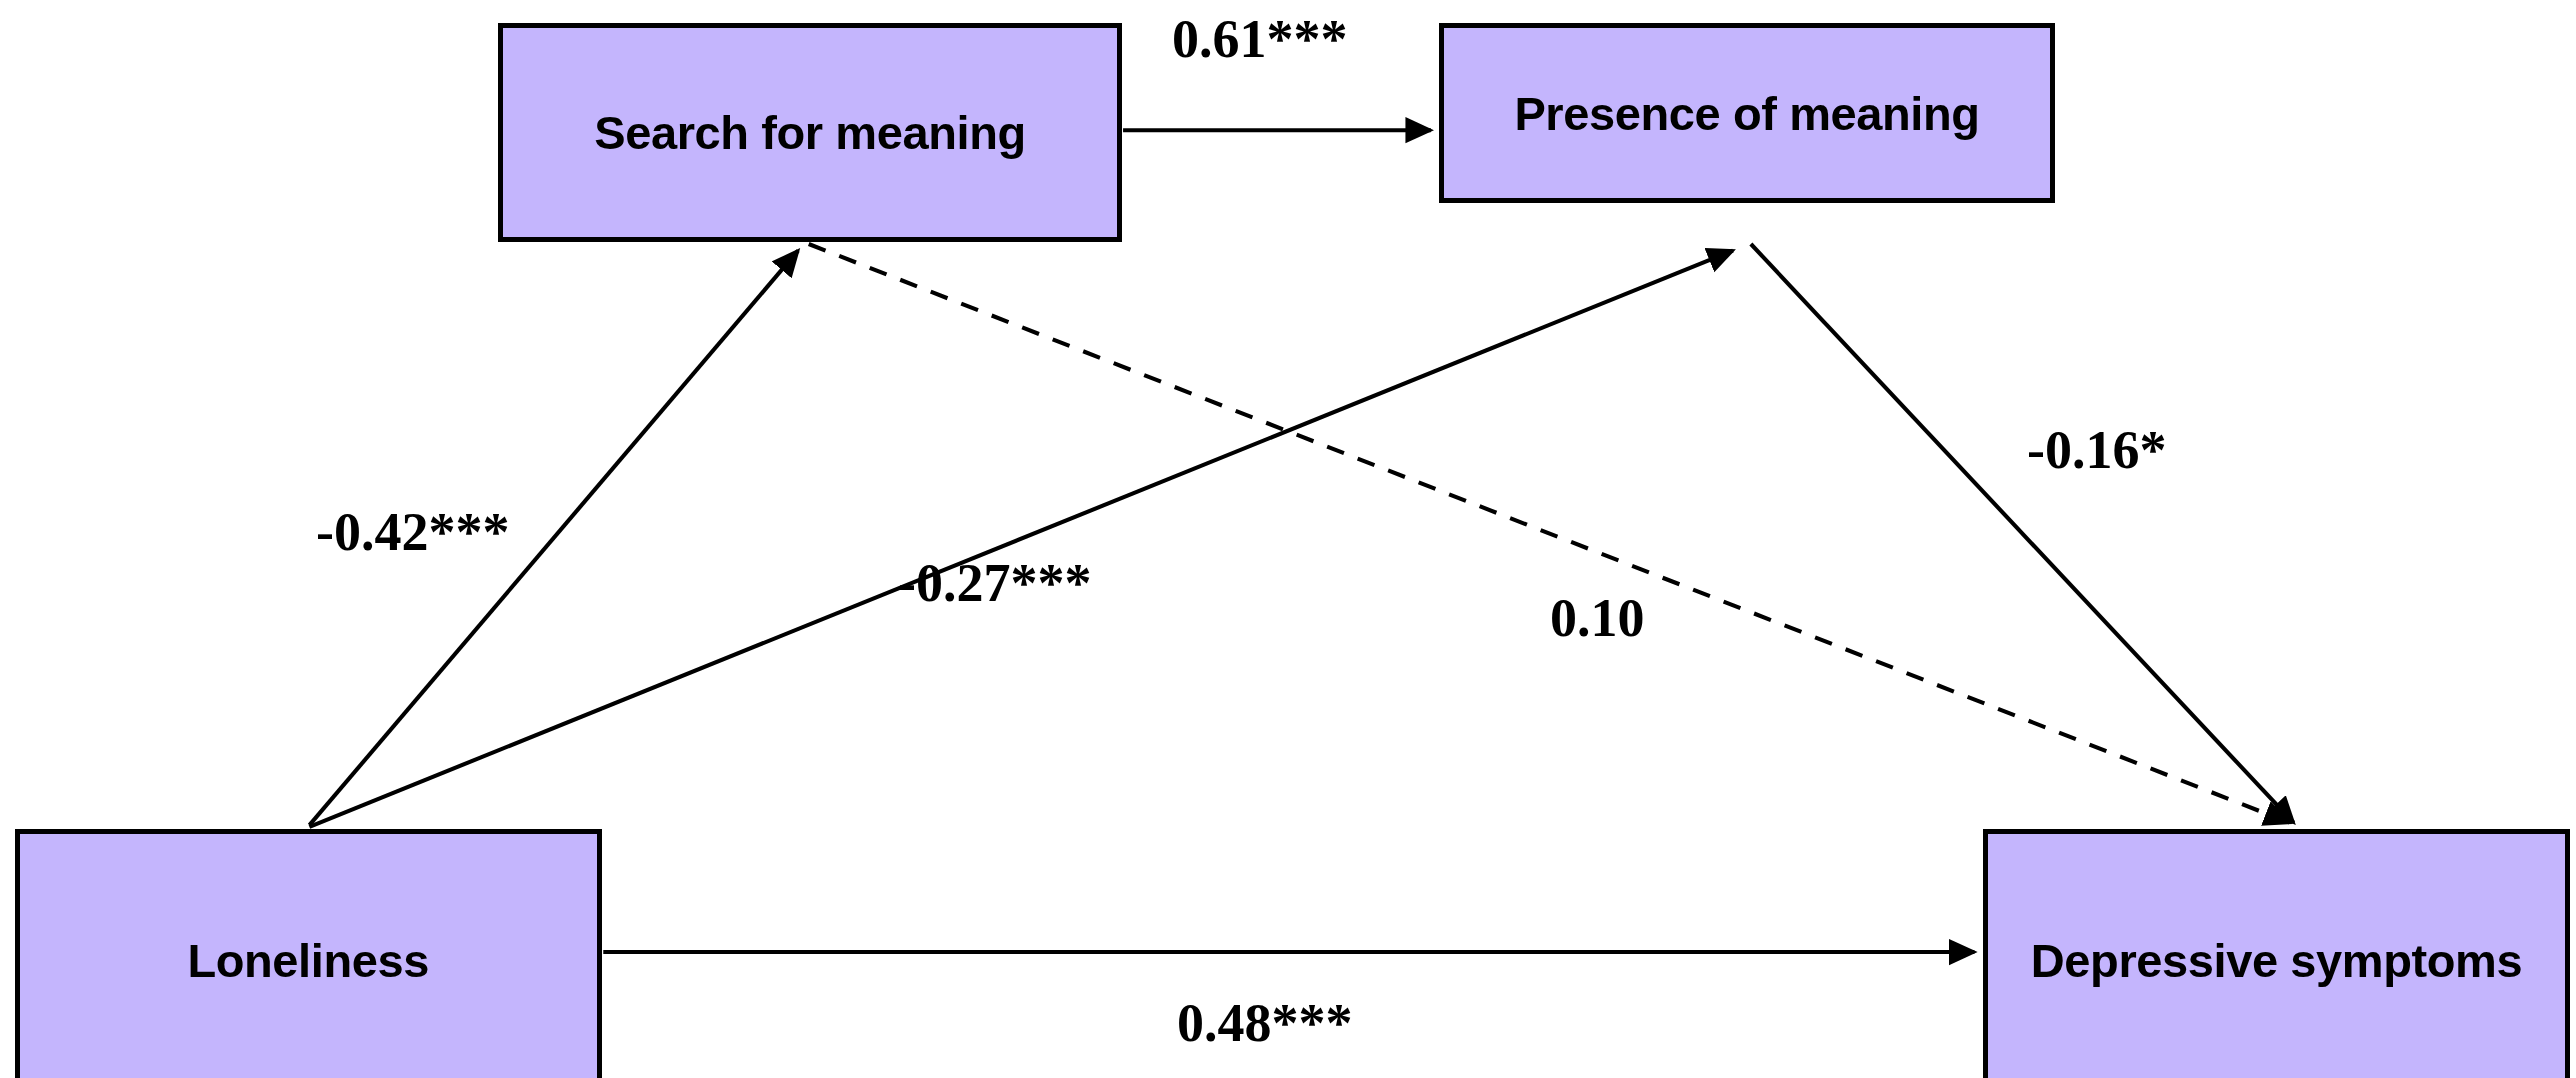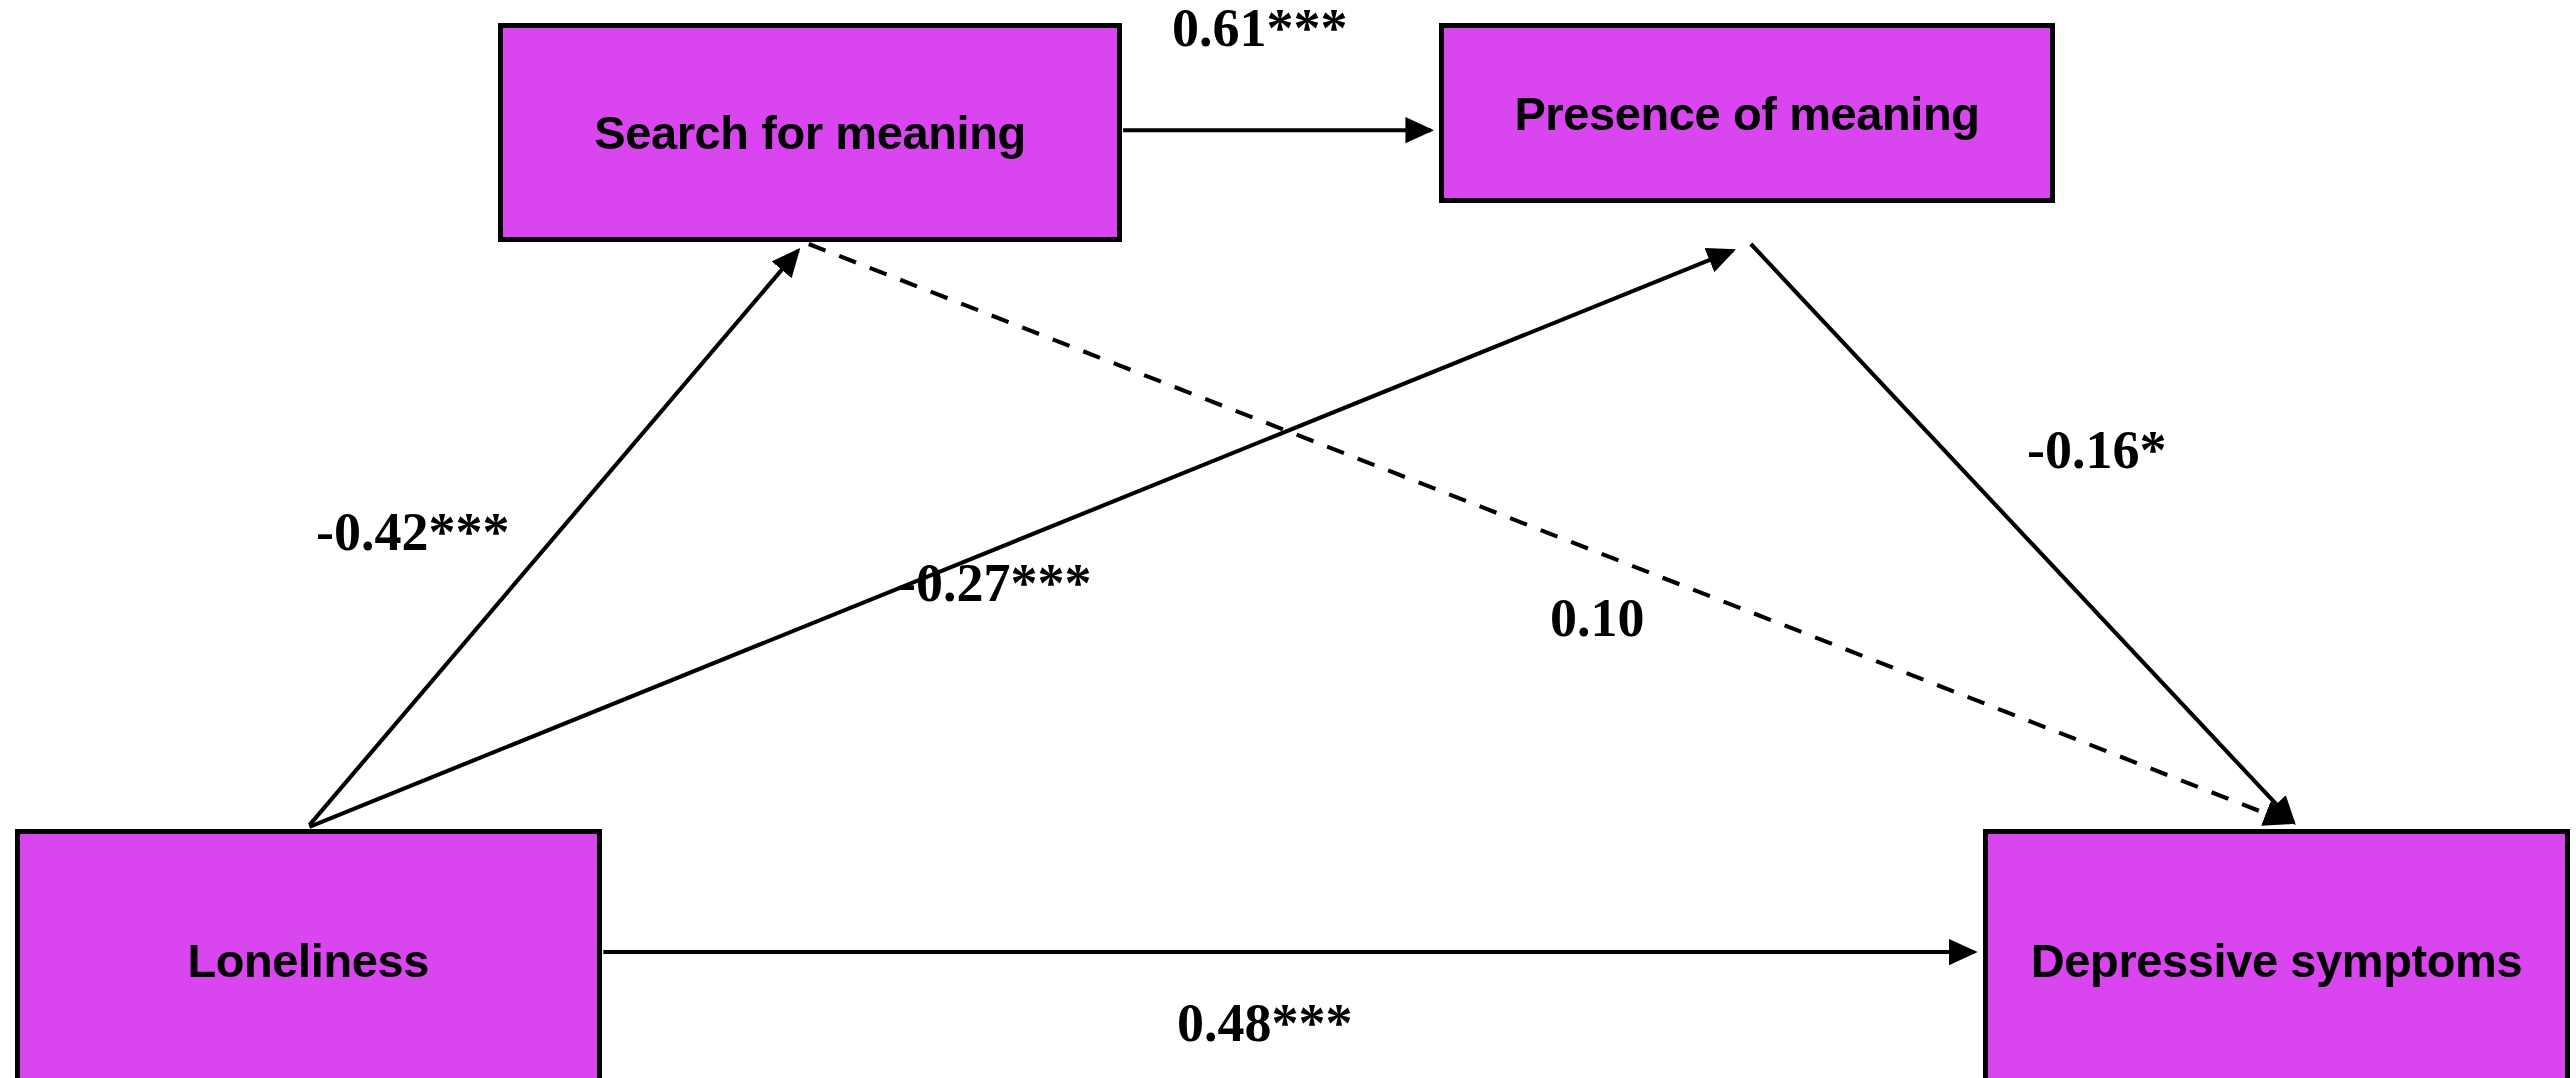--- a/index.html
+++ b/index.html
@@ -1,30 +1,30 @@
 <!DOCTYPE html>
 <html style="font-size:13px"><head>
 <meta charset="utf-8">
 <title>Path Diagram</title>
 <style>
   html,body{margin:0;padding:0;background:#ffffff;}
   body{width:2576px;height:1079px;overflow:hidden;
        font-family:"Liberation Sans", sans-serif;}
   #canvas{position:relative;width:2576px;height:1079px;background:#fff;}
   #svg-layer{position:absolute;left:0;top:0;width:2576px;height:1079px;}
-  .node-box{position:absolute;background:#d946ef;border:5.7px solid #000000;
+  .node-box{position:absolute;background:#c4b5fd;border:5.7px solid #000000;
             box-sizing:border-box;display:flex;align-items:center;
             justify-content:center;z-index:3;}
   .node-label{font-family:"Liberation Sans", sans-serif;font-weight:bold;
               font-size:47px;color:#000000;letter-spacing:-0.4px;
               white-space:nowrap;line-height:1;}
   .path-label{position:absolute;font-family:"Liberation Serif", serif;
               font-weight:bold;font-size:54px;color:#000000;
               white-space:nowrap;z-index:4;line-height:1;}
-  .pl-061{left:1172px;top:1px;text-align:center;}
+  .pl-061{left:1172px;top:12px;text-align:center;}
   .pl-026{left:316px;top:505px;}
   .pl-027{left:867px;top:556px;margin-left:31px;}
   .pl-010{left:1550px;top:591px;}
   .pl-016{left:1983px;top:423px;margin-left:44px;}
   .pl-048{left:1177px;top:996px;}
   #box-search{left:498px;top:23px;width:624px;height:219px;}
   #box-presence{left:1439px;top:23px;width:616px;height:180px;}
   #box-lonely{left:14.7px;top:829px;width:587px;height:262px;}
   #box-depress{left:1983px;top:829px;width:587px;height:262px;}
 </style>

